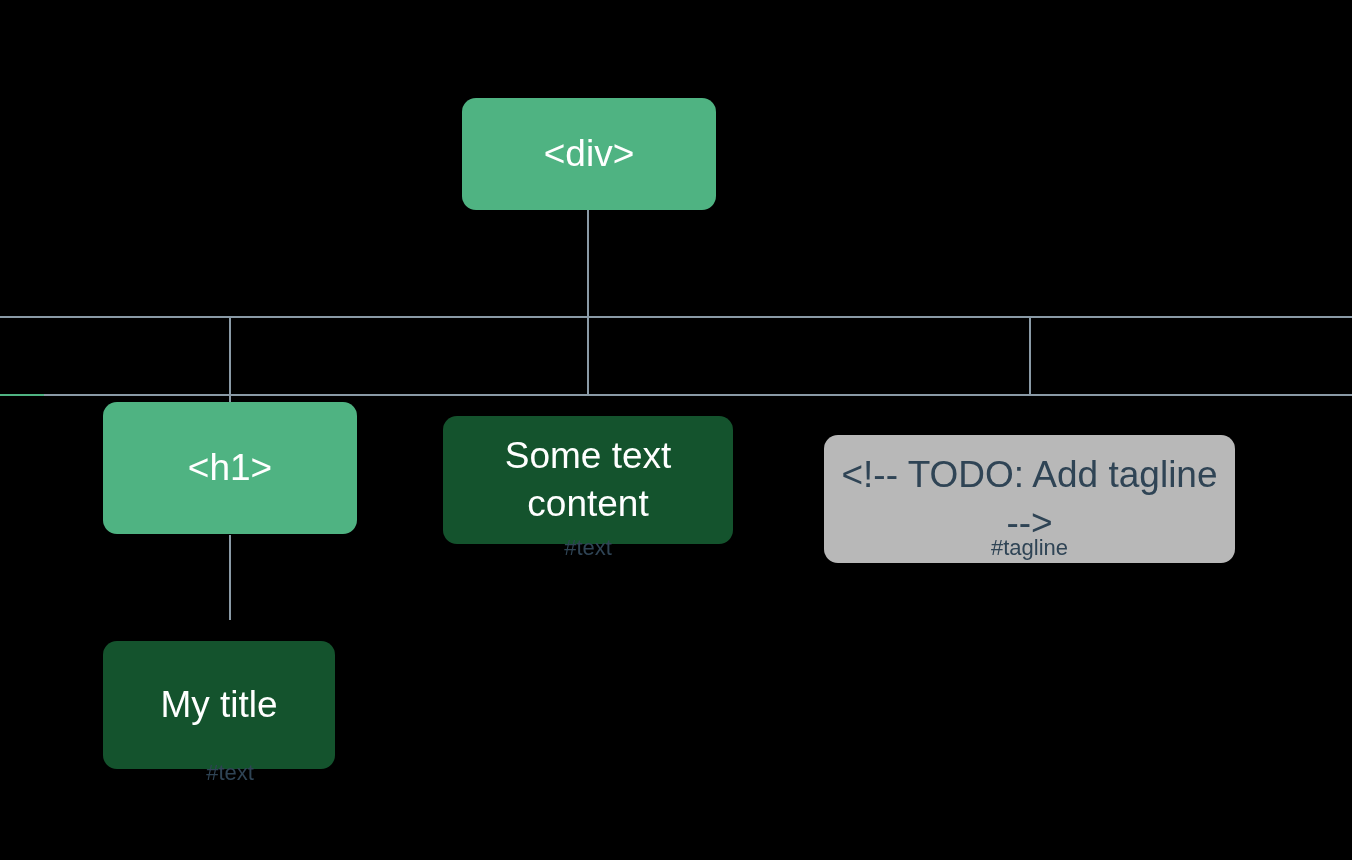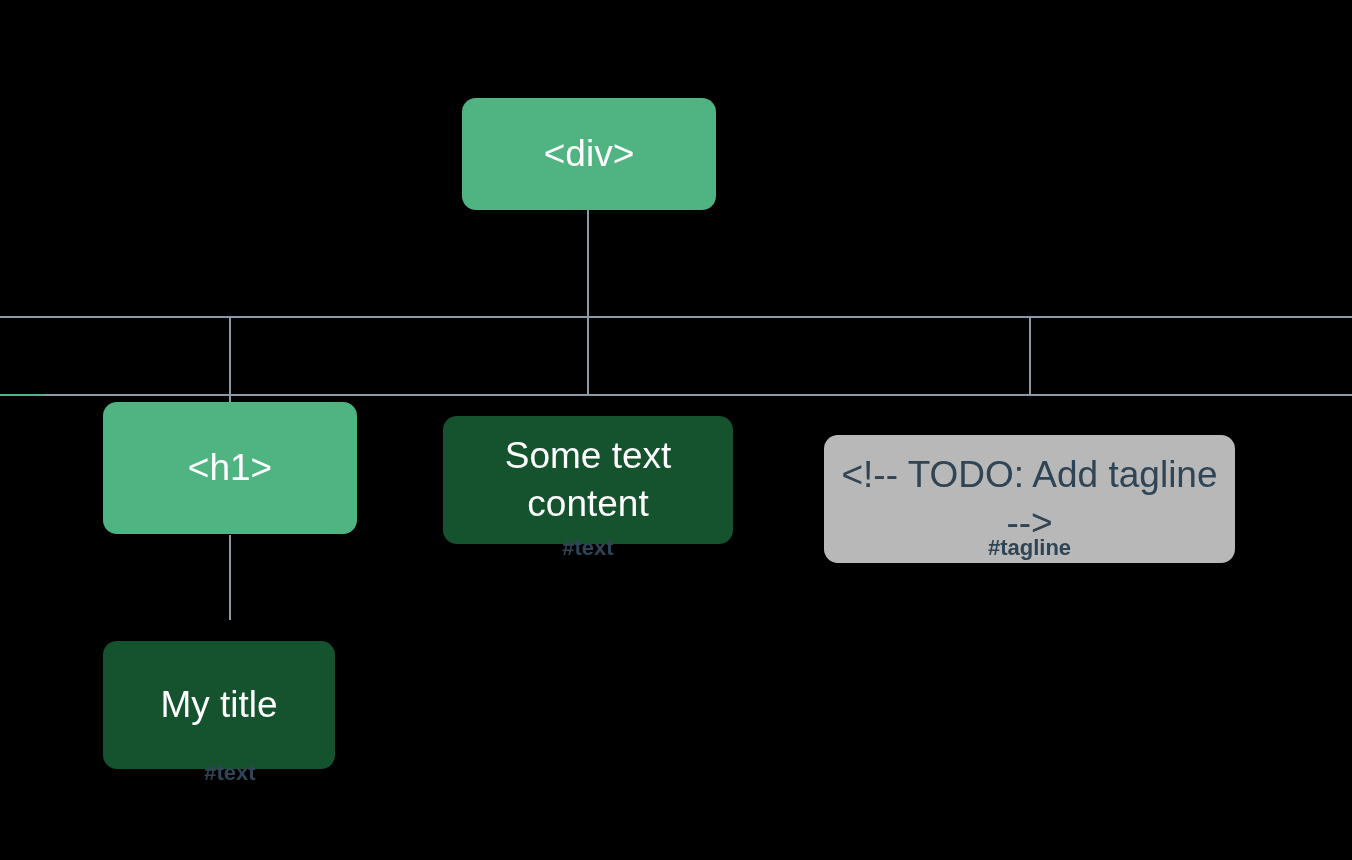--- a/index.html
+++ b/index.html
@@ -25,21 +25,21 @@
     line-height: 1.3;
   }
   .green { background: #4FB382; }
   .navy  { background: #14532d; margin-top: 21px; }
   .gray  { background: #B8B8B8; }
   .gray-text { color: #2F4455; }
   .caption {
     position: absolute;
     color: #2F4455;
     font-size: 22px;
-    font-weight: 700;
+    font-weight: 400;
     text-align: center;
   }
 </style>
 </head>
 <body>
 
 <svg width="1352" height="860">
 
   <line x1="588" y1="210" x2="588" y2="317" stroke="#8A9AA6" stroke-width="2"></line>
 

